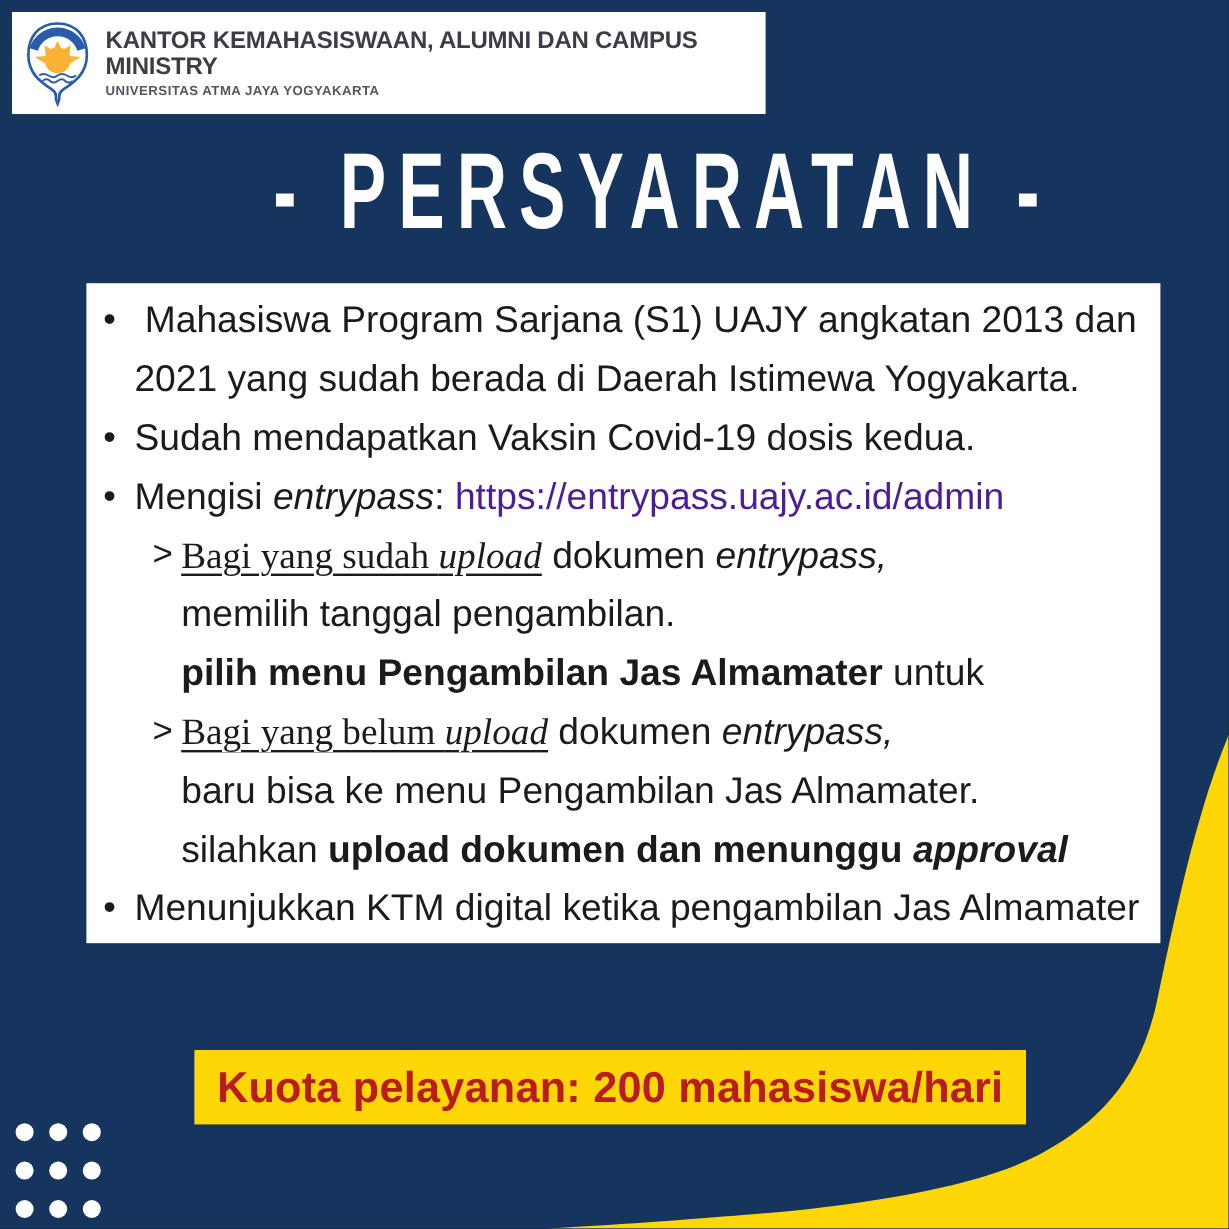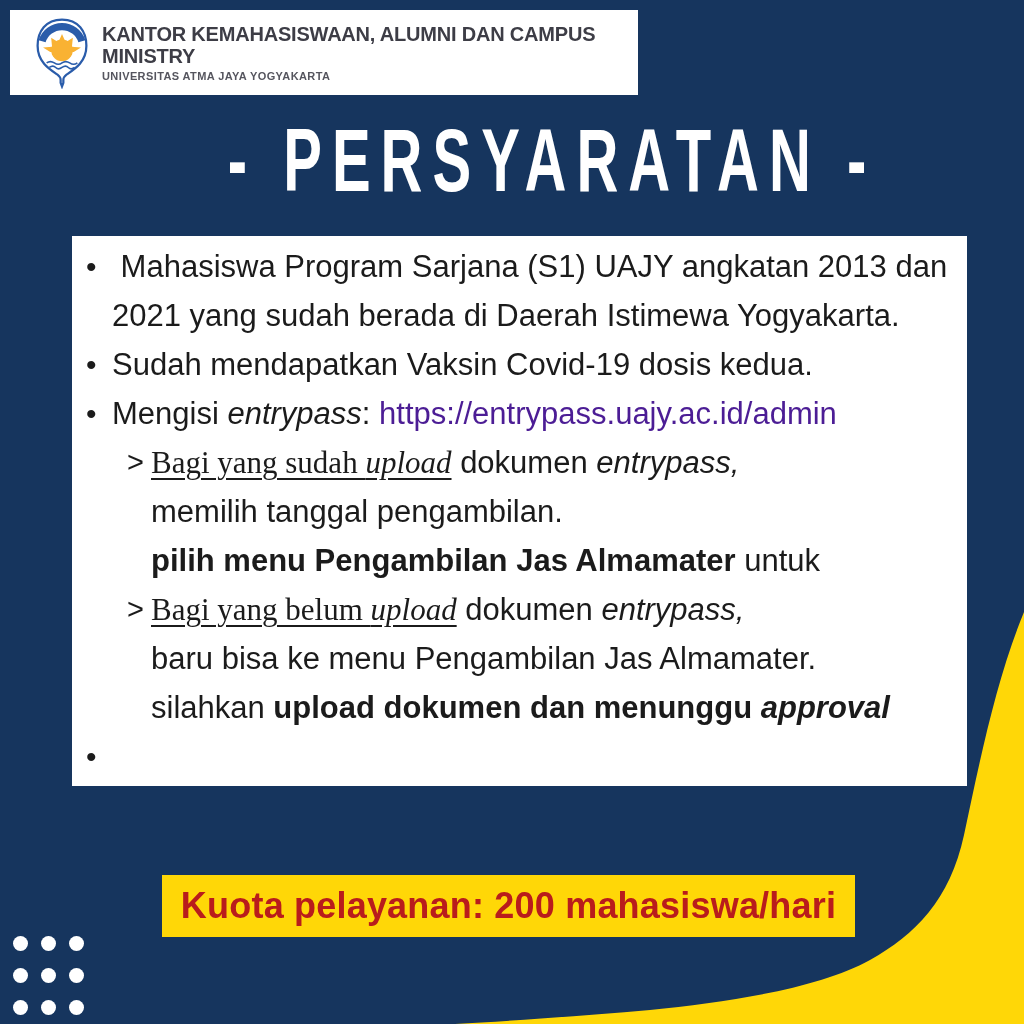--- a/index.html
+++ b/index.html
@@ -5,21 +5,21 @@
   html,body{margin:0;padding:0;background:#0d2240;}
   .poster{
     position:relative;width:1024px;height:1024px;overflow:hidden;
     background:#16355e;font-family:"Liberation Sans",sans-serif;
   }
 
   
   .header-bar{
     position:absolute;left:10px;top:10px;width:628px;height:85px;
     background:#ffffff;display:flex;align-items:center;gap:12px;
-    padding:0 24px;box-sizing:border-box;z-index:4;
+    padding:0 10px;box-sizing:border-box;z-index:4;
   }
   .logo{width:56px;height:72px;flex:0 0 auto;}
   .header-text{display:flex;flex-direction:column;justify-content:center;}
   .org-name{font-size:20px;font-weight:bold;color:#3d3d46;letter-spacing:-0.2px;line-height:1.1;}
   .uni-name{font-size:11px;font-weight:bold;color:#55555e;letter-spacing:0.4px;margin-top:3px;}
 
   
   .title-wrap{position:absolute;top:104px;left:0;width:100%;height:110px;
     display:flex;align-items:center;justify-content:center;z-index:2;padding-left:40px;}
   .title-text{
@@ -97,21 +97,21 @@
       <div class="req-line bullet"><span class="marker">•</span><span class="seg "> Mahasiswa Program Sarjana (S1) UAJY angkatan 2013 dan</span></div>
       <div class="req-line bullet"><span class="seg ">2021 yang sudah berada di Daerah Istimewa Yogyakarta.</span></div>
       <div class="req-line bullet"><span class="marker">•</span><span class="seg ">Sudah mendapatkan Vaksin Covid-19 dosis kedua.</span></div>
       <div class="req-line bullet"><span class="marker">•</span><span class="seg ">Mengisi </span><span class="seg i">entrypass</span><span class="seg ">: </span><span class="seg b link">https://entrypass.uajy.ac.id/admin</span></div>
       <div class="req-line sub"><span class="marker">&gt;</span><span class="seg u">Bagi yang sudah </span><span class="seg i u">upload</span><span class="seg "> dokumen </span><span class="seg i">entrypass,</span></div>
       <div class="req-line sub"><span class="seg ">memilih tanggal pengambilan.</span></div>
       <div class="req-line sub"><span class="seg b">pilih menu Pengambilan Jas Almamater</span><span class="seg "> untuk</span></div>
       <div class="req-line sub"><span class="marker">&gt;</span><span class="seg u">Bagi yang belum </span><span class="seg i u">upload</span><span class="seg "> dokumen </span><span class="seg i">entrypass,</span></div>
       <div class="req-line sub"><span class="seg ">baru bisa ke menu Pengambilan Jas Almamater.</span></div>
       <div class="req-line sub"><span class="seg ">silahkan </span><span class="seg b">upload dokumen dan menunggu </span><span class="seg b i">approval</span></div>
-      <div class="req-line bullet"><span class="marker">•</span></div>
+      <div class="req-line bullet"><span class="marker">•</span><span class="seg ">Menunjukkan KTM digital ketika pengambilan Jas Almamater</span></div>
     </div>
 
   <div class="quota-badge">Kuota pelayanan: 200 mahasiswa/hari</div>
 
   <div class="dot-grid">
       <div class="dot"></div>
       <div class="dot"></div>
       <div class="dot"></div>
       <div class="dot"></div>
       <div class="dot"></div>

